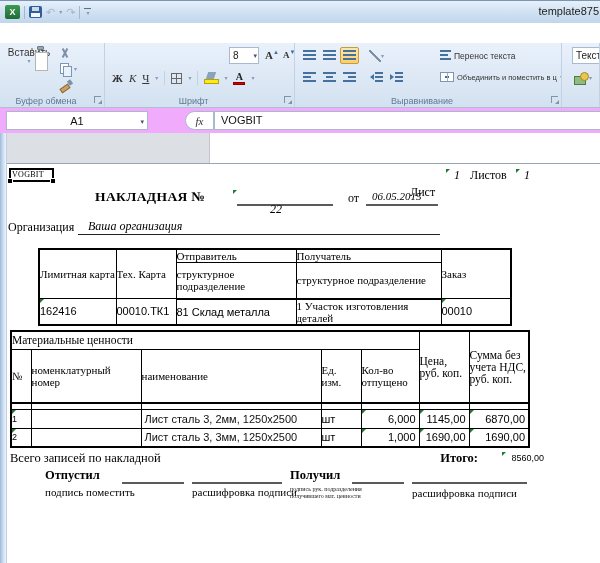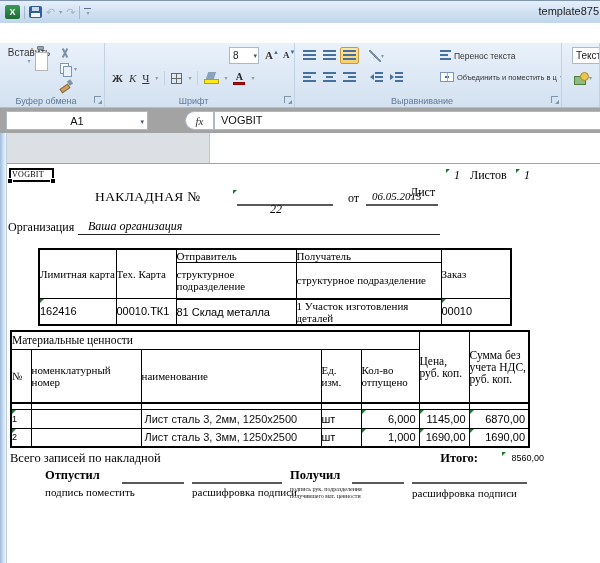--- a/index.html
+++ b/index.html
@@ -85,21 +85,21 @@
   .ic-orient{width:12px;height:12px;background:linear-gradient(45deg,transparent 44%,#7c90a8 44% 56%,transparent 56%)}
   .altxt{position:absolute;display:flex;align-items:center;gap:3px;font-size:8.5px;color:#333;white-space:nowrap}
   .ic-merge{width:14px;height:10px;background:#fff;border:1px solid #7c97b5;background-image:linear-gradient(#9fb6cc,#9fb6cc),linear-gradient(#3c6ea5,#3c6ea5);background-repeat:no-repeat;background-size:1px 100%,4px 2px;background-position:center,center}
   .mergelbl{max-width:100px;overflow:hidden}
   
   .ic-money{position:relative;width:15px;height:12px}
   .ic-money::before{content:"";position:absolute;left:0;top:4px;width:10px;height:7px;background:#8fbb7e;border:1px solid #4e7d3e}
   .ic-money::after{content:"";position:absolute;right:0;top:0;width:7px;height:7px;border-radius:50%;background:#eac64e;border:1px solid #a8872a}
 
   
-  .fbar{position:absolute;top:107px;left:0;right:0;height:27px;background:#a3a3a3;border-bottom:1px solid #b3bfcc}
+  .fbar{position:absolute;top:107px;left:0;right:0;height:27px;background:#f0abfc;border-bottom:1px solid #b3bfcc}
   .namebox{position:absolute;left:6px;top:3px;width:142px;height:19px;background:#fff;border:1px solid #aab9ca;font-size:11px;color:#111;display:flex;align-items:center;justify-content:center}
   .nb-dd{position:absolute;right:3px;top:6px;font-size:7px;color:#44566d}
   .fxbox{position:absolute;left:185px;top:3px;width:29px;height:19px;background:#fff;border:1px solid #aab9ca;border-radius:10px 0 0 10px;display:flex;align-items:center;justify-content:center;font-family:"Liberation Serif",serif;font-style:italic;font-size:11px;color:#333}
   .ffield{position:absolute;left:214px;top:3px;right:0;height:19px;background:#fff;border:1px solid #aab9ca;border-right:none;font-size:11px;color:#111;padding:2px 6px;white-space:nowrap}
 
   
   .grayrow{position:absolute;top:132px;left:0;right:0;height:31px;background:#fff;border-bottom:1px solid #99a5b2}
   .gr-left{position:absolute;left:0;top:0;width:210px;height:100%;background:#dcdfe4;border-right:1px solid #c3c7cd}
 
   
@@ -107,21 +107,21 @@
   .strip{position:absolute;top:132px;left:0;width:7px;height:431px;background:linear-gradient(to right,#9dbbdb,#cfe0f1 55%,#eef5fb);border-right:1px solid #bccfe4;z-index:5}
   .abs{position:absolute;white-space:nowrap}
   .ser12{font-size:12px}.ser11{font-size:11px}
   .ital{font-style:italic}
   .tri{position:absolute;width:0;height:0;border-top:4px solid #1e7a30;border-right:4px solid transparent;z-index:3}
   .a1cell{position:absolute;left:9px;top:4px;width:45px;height:14px;border:2px solid #000;font-size:8px;line-height:10px;padding-left:1px;letter-spacing:.3px}
   .a1cell::after{content:"";position:absolute;right:-4px;bottom:-4px;width:4px;height:4px;background:#000;border:1px solid #fff}
   .a1cell::before{content:"";position:absolute;left:-4px;bottom:-4px;width:4px;height:4px;background:#000;border:1px solid #fff}
   .uline{position:absolute;height:0;border-bottom:2px solid #5a5a5a}
   .uthin{position:absolute;height:0;border-bottom:1px solid #222}
-  .doc-title{font-weight:normal;font-size:13.5px;letter-spacing:.4px}
+  .doc-title{font-weight:bold;font-size:13.5px;letter-spacing:.4px}
   
   table{border-collapse:collapse;table-layout:fixed;position:absolute;background:#fff}
   td{border:1px solid #000;vertical-align:middle;position:relative;overflow:hidden}
   .t1{left:38px;top:84px;width:472px;border:2px solid #000}
   .t1 td{font-size:11px;line-height:12px}
   .t1 .hdr-b td{border-bottom:2px solid #000}
   .t1 .data td{height:18px}
   .sans{font-family:"Liberation Sans",sans-serif}
   .c-lim{font-size:10px}.c-tech{font-size:10px}.c-send{font-size:10px}
   .c-recv{font-size:8.5px;font-family:"Liberation Serif",serif}

